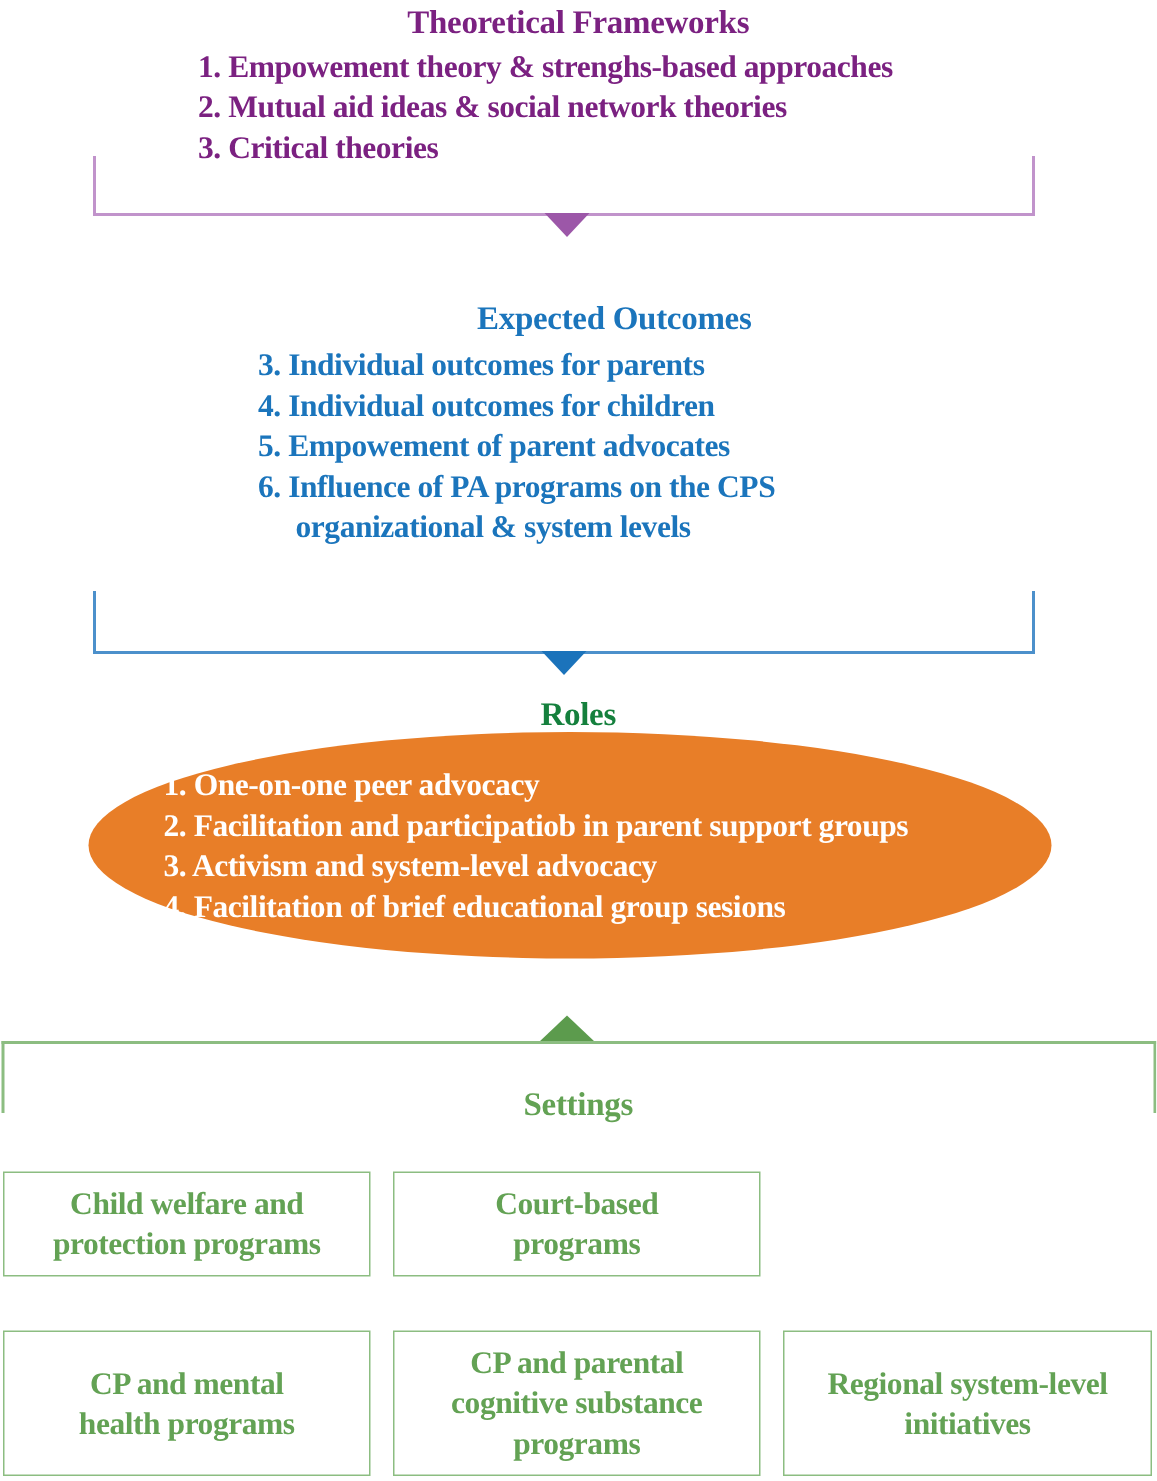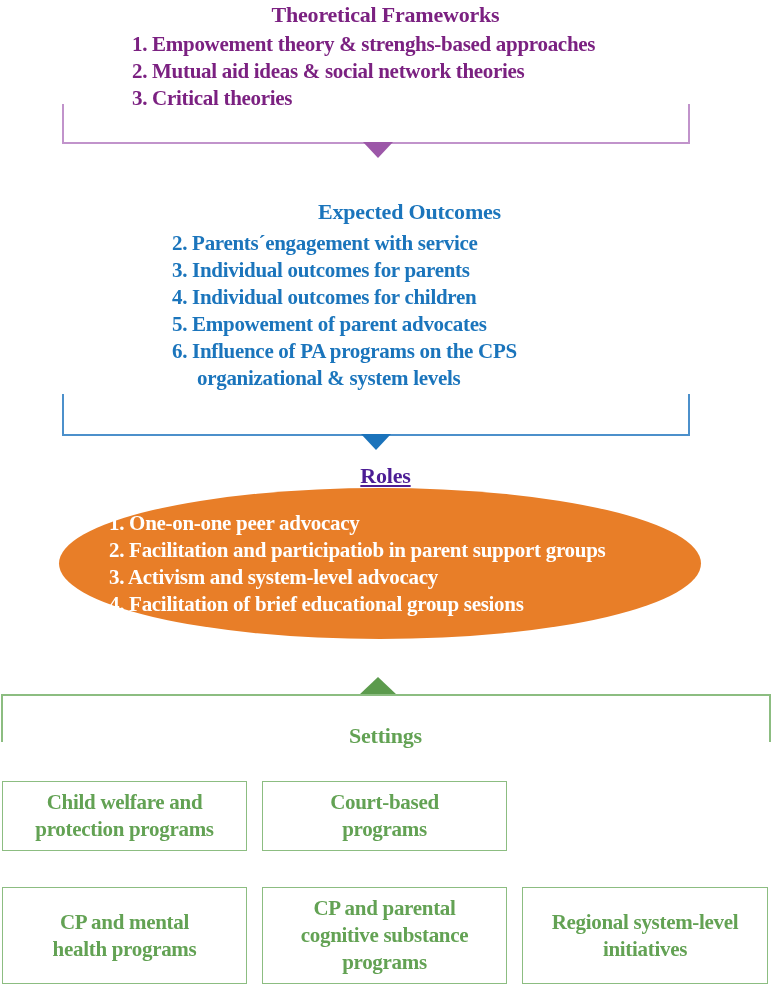--- a/index.html
+++ b/index.html
@@ -34,21 +34,21 @@
   }
   
   .blue{color:#1B75BC;}
   .br-blue{border-color:#4C90CB;}
   .tri-down-blue{
     border-left:15px solid transparent;border-right:15px solid transparent;
     border-top:16px solid #1B73BB;
   }
   .indent2{padding-left:25px;}
   
-  .orange{color:#4c1d95;text-decoration:underline;}
+  .orange{color:#15803d;}
   .ellipse{
     position:absolute;left:59px;top:488px;width:642px;height:151px;
     background:#E87E28;border-radius:50%;
     display:flex;align-items:center;
   }
   .ellipse .list-inner{
     padding-left:50px;
     color:#ffffff;font-size:21px;line-height:27px;font-weight:bold;
     letter-spacing:-0.3px;white-space:nowrap;
   }
@@ -93,21 +93,20 @@
   <div class="list purple" style="left:132px;top:31px;">
     <div>1. Empowement theory &amp; strenghs-based approaches</div>
     <div>2. Mutual aid ideas &amp; social network theories</div>
     <div>3. Critical theories</div>
   </div>
   <div class="bracket-down br-purple" style="left:62px;top:104px;width:624px;height:38px;"></div>
   <div class="tri tri-down-purple" style="left:363px;top:142px;"></div>
 
   <div class="ttl blue" style="top:199px;padding-left:24px;">Expected Outcomes</div>
   <div class="list blue" style="left:172px;top:230px;">
-    <div>2. Parents´engagement with service</div>
     <div>3. Individual outcomes for parents</div>
     <div>4. Individual outcomes for children</div>
     <div>5. Empowement of parent advocates</div>
     <div>6. Influence of PA programs on the CPS</div>
     <div class="indent2">organizational &amp; system levels</div>
   </div>
   <div class="bracket-down br-blue" style="left:62px;top:394px;width:624px;height:40px;"></div>
   <div class="tri tri-down-blue" style="left:361px;top:434px;"></div>
 
   <div class="ttl orange" style="top:463px;">Roles</div>

